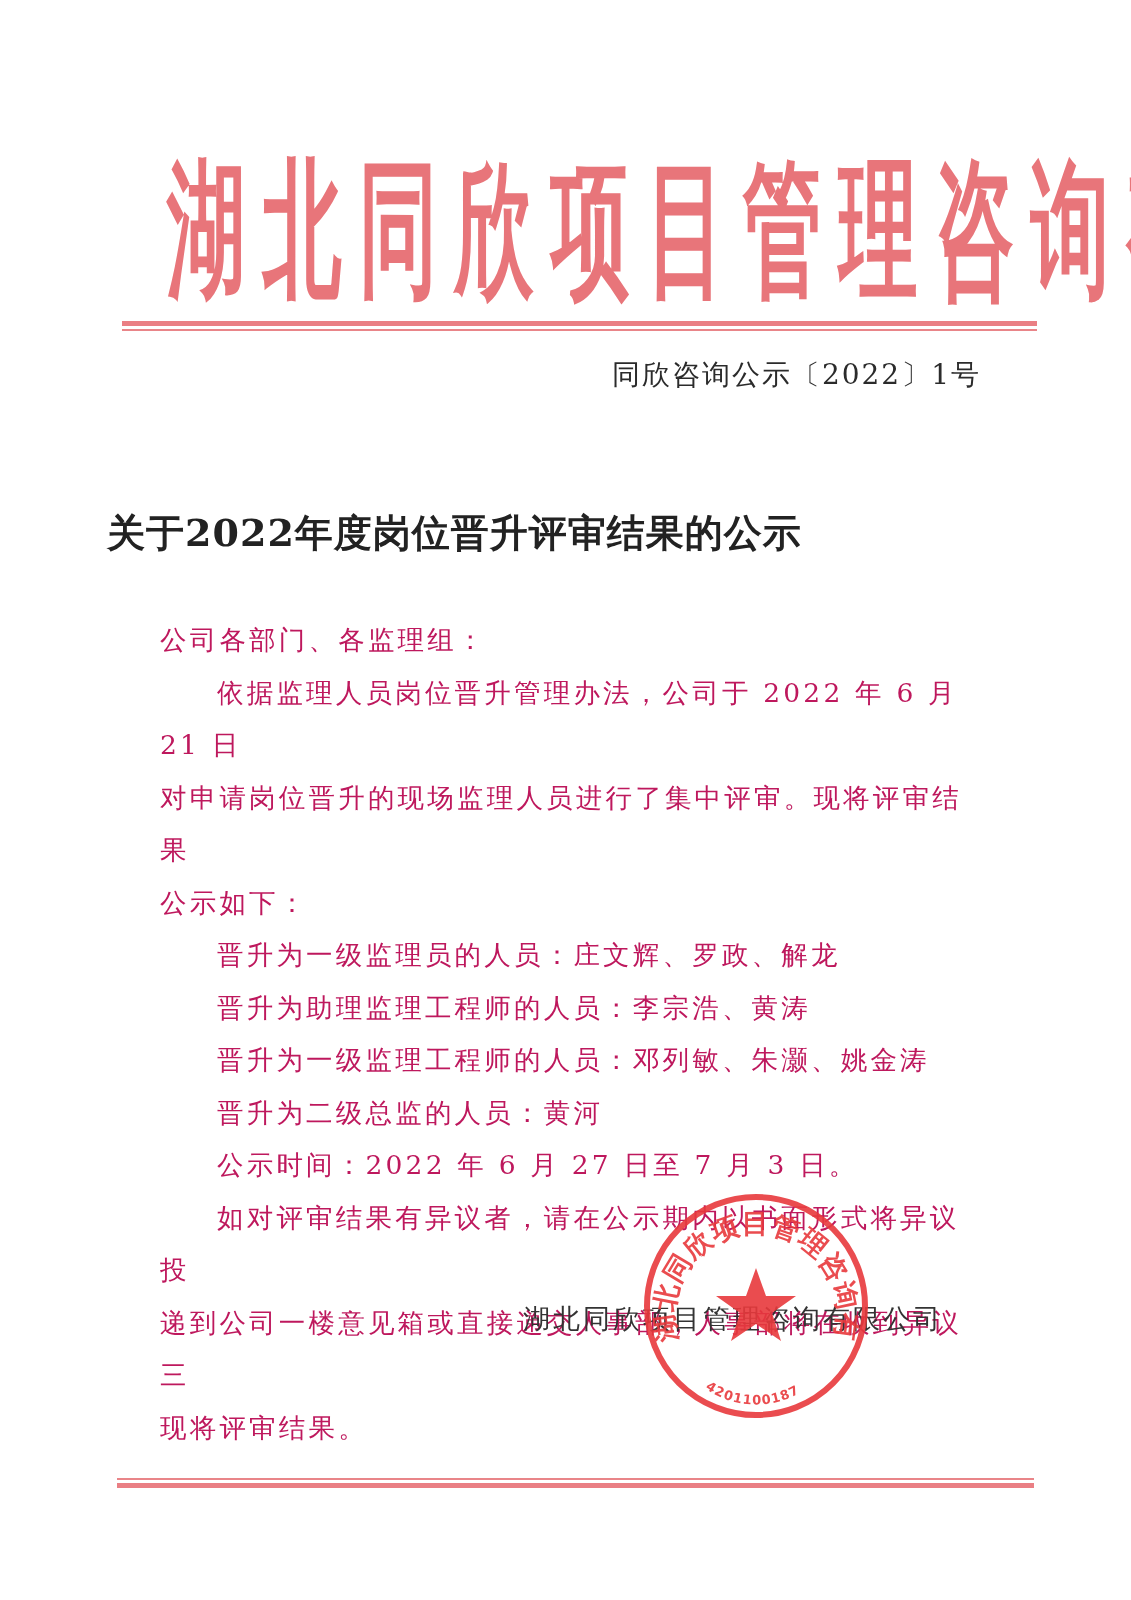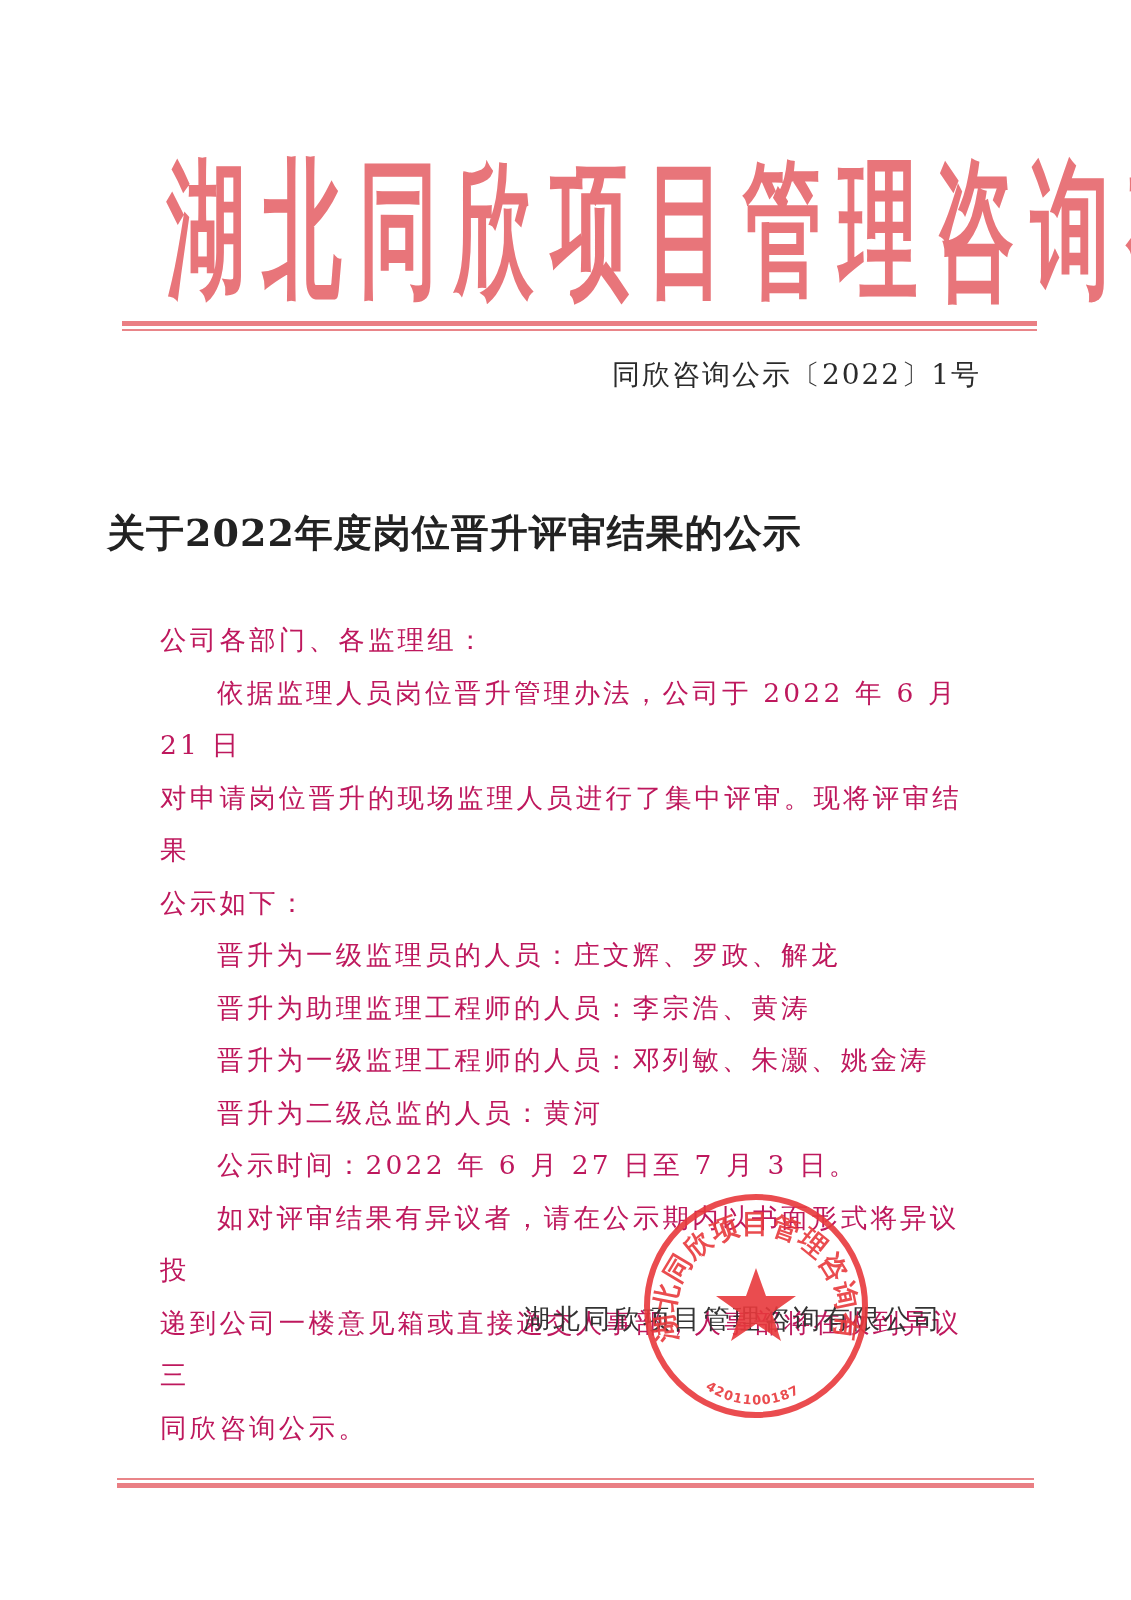--- a/index.html
+++ b/index.html
@@ -98,21 +98,21 @@
 
     <p class="list-line"><span>晋升为一级监理员的人员：</span><span>庄文辉、罗政、解龙</span></p>
     <p class="list-line"><span>晋升为助理监理工程师的人员：</span><span>李宗浩、黄涛</span></p>
     <p class="list-line"><span>晋升为一级监理工程师的人员：</span><span>邓列敏、朱灏、姚金涛</span></p>
     <p class="list-line"><span>晋升为二级总监的人员：</span><span>黄河</span></p>
 
     <p class="list-line">公示时间：2022 年 6 月 27 日至 7 月 3 日。</p>
 
     <p class="indent">如对评审结果有异议者，请在公示期内以书面形式将异议投</p>
     <p>递到公司一楼意见箱或直接递交人事部，人事部将在收到异议三</p>
-    <p>同欣咨询公示。</p>
+    <p>现将评审结果。</p>
   </div>
 
   <div class="signature">
     <div>湖北同欣项目管理咨询有限公司</div>
   </div>
 
   <svg class="seal" viewBox="0 0 232 232" xmlns="http://www.w3.org/2000/svg">
     <defs>
       <path id="sealArc" d="M 38 150 A 82 82 0 1 1 194 150"></path>
       <path id="sealCodeArc" d="M 62 196 A 88 88 0 0 0 170 196"></path>

